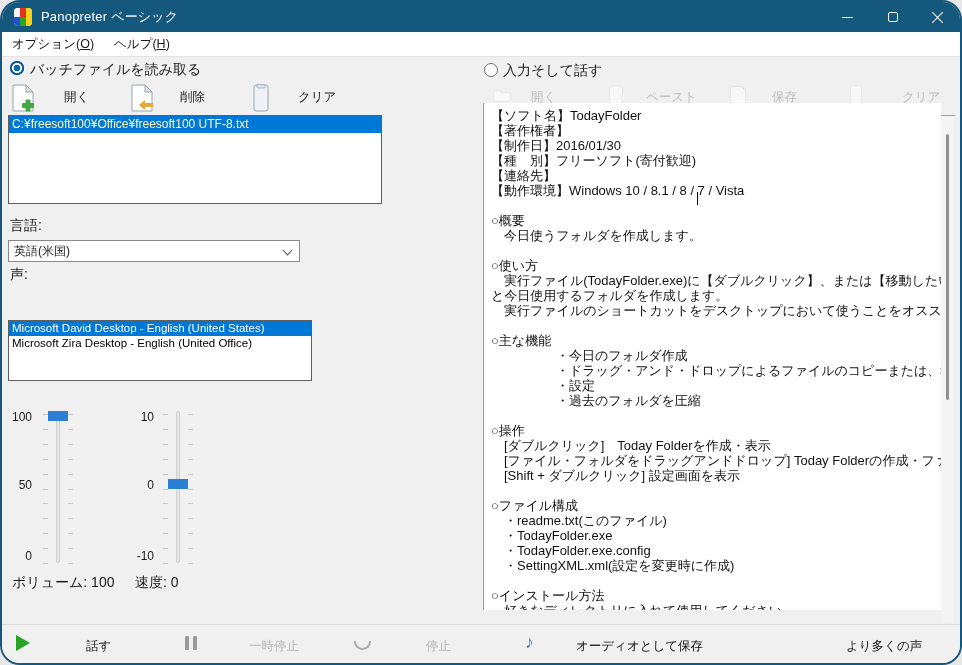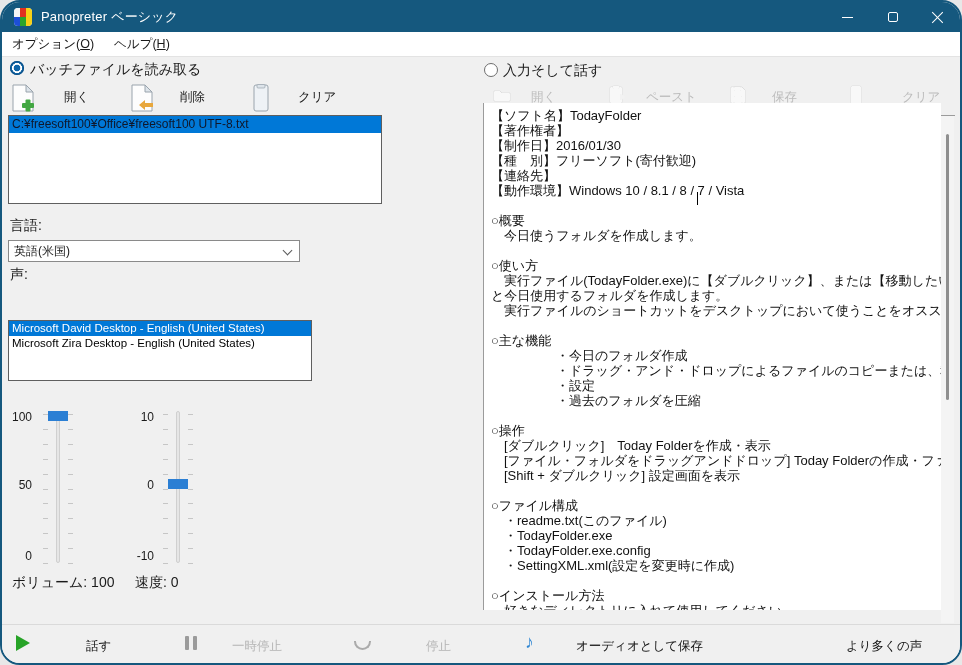--- a/index.html
+++ b/index.html
@@ -35,21 +35,21 @@
 
   
   .tb-label { position:absolute; font-size:12.5px; color:#1a1a1a; white-space:nowrap; }
   .tb-label.dis { color:#bcbcbc; }
   .icon-abs { position:absolute; }
   .dim { opacity:.55; filter:grayscale(1) brightness(1.35); }
 
   
   .filelist { position:absolute; left:6px; top:113px; width:374px; height:89px; background:#fff; border:1px solid #5f5f5f; font-size:12px; overflow:hidden; }
   .filerow { height:17px; line-height:17px; padding-left:3px; white-space:nowrap; }
-  .filerow.sel { background:#0078d7; color:#0f172a; }
+  .filerow.sel { background:#0078d7; color:#fef9c3; }
   .combo { position:absolute; left:6px; top:238px; width:292px; height:22px; background:#fff; border:1px solid #8a8a8a; font-size:12px; line-height:20px; padding-left:5px; color:#1a1a1a; }
   .combo-chev { position:absolute; right:8px; top:6px; width:7px; height:7px; border-right:1px solid #5a5a5a; border-bottom:1px solid #5a5a5a; transform:rotate(45deg); }
   .voicelist { position:absolute; left:6px; top:290px; width:304px; height:61px; background:#fff; border:1px solid #5f5f5f; font-size:11.5px; overflow:hidden;margin-top:28px; }
   .voicerow { height:15px; line-height:15px; padding-left:3px; white-space:nowrap; }
   .voicerow.sel { background:#0078d7; color:#fff; }
 
   
   .slider-num { position:absolute; font-size:12px; color:#1a1a1a; width:30px; text-align:right; }
   .track { position:absolute; width:4px; height:152px; background:#e6e6e6; border:1px solid #d0d0d0; border-radius:2px; }
   .ticks { position:absolute; width:5px; height:150px; background-image:repeating-linear-gradient(to bottom,#c6c6c6 0 1px,transparent 1px 14.9px); }
@@ -141,21 +141,21 @@
 
   <span class="lbl" style="left:8px; top:215px;">言語:</span>
   <div class="combo">
     <span>英語(米国)</span>
     <span class="combo-chev"></span>
   </div>
 
   <span class="lbl" style="left:8px; top:264px;">声:</span>
   <div class="voicelist">
     <div class="voicerow sel">Microsoft David Desktop - English (United States)</div>
-    <div class="voicerow">Microsoft Zira Desktop - English (United States)</div>
+    <div class="voicerow">Microsoft Zira Desktop - English (United Office)</div>
   </div>
 
   <span class="slider-num" style="left:0px; top:408px;">100</span>
   <span class="slider-num" style="left:0px; top:476px;">50</span>
   <span class="slider-num" style="left:0px; top:547px;">0</span>
   <div class="ticks" style="left:41px; top:412px;"></div>
   <div class="track" style="left:54px; top:409px;"></div>
   <div class="ticks" style="left:66px; top:412px;"></div>
   <div class="thumb" style="left:46px; top:409px;"></div>
   <span class="lbl" style="left:10px; top:572px;">ボリューム: 100</span>
@@ -236,21 +236,21 @@
     <div class="scroll-thumb"></div>
   </div>
 
   <div class="bottombar">
     <div class="play-tri"></div>
     <span class="bb-label" style="left:84px;">話す</span>
     <div class="pause-bars">
           <i></i>
           <i></i>
         </div>
-    <span class="bb-label dis" style="left:230px;text-align:right;">一時停止</span>
+    <span class="bb-label dis" style="left:247px;text-align:right;">一時停止</span>
     <div class="stop-bowl"></div>
     <span class="bb-label dis" style="left:424px;">停止</span>
     <span class="note">♪</span>
     <span class="bb-label" style="left:574px;">オーディオとして保存</span>
     <span class="bb-label" style="left:844px;">より多くの声</span>
   </div>
 
 </div>
 </div>
 

